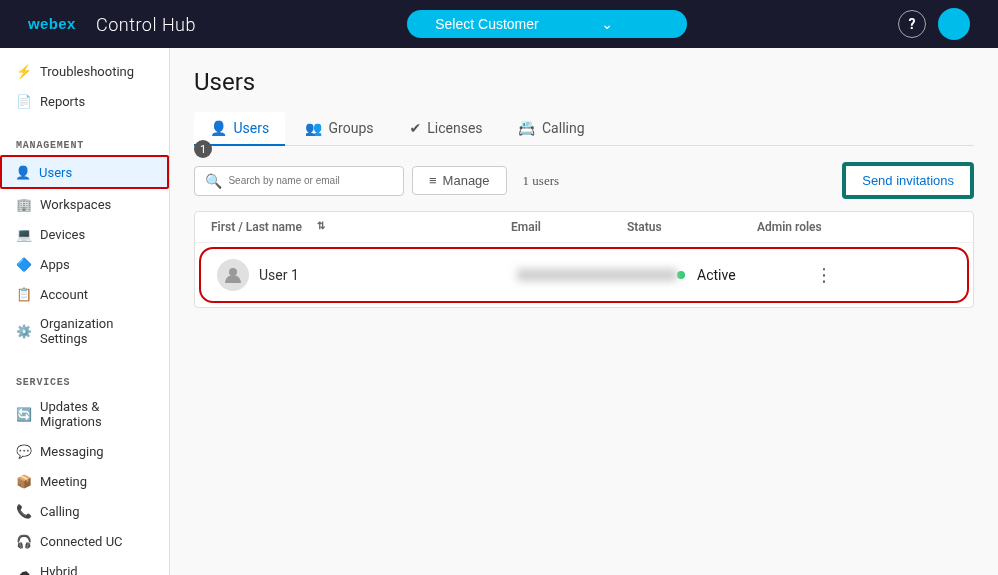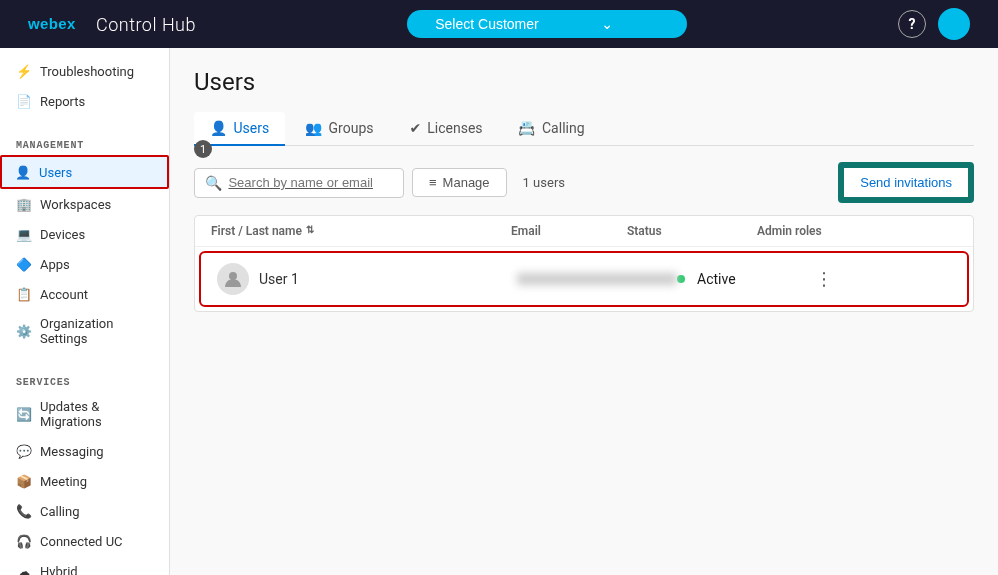--- a/index.html
+++ b/index.html
@@ -32,40 +32,40 @@
     .page-title { font-size: 24px; font-weight: 400; color: #1a1a1a; margin-bottom: 16px; }
 
     
     .tabs { display: flex; gap: 4px; border-bottom: 1px solid #ddd; margin-bottom: 16px; }
     .tab { padding: 8px 16px; cursor: pointer; font-size: 14px; color: #555; border-bottom: 2px solid transparent; display: flex; align-items: center; gap: 6px; margin-bottom: -1px; }
     .tab.active { color: #0070d2; border-bottom-color: #0070d2; background: white; border-top-left-radius: 4px; border-top-right-radius: 4px; }
 
     
     .toolbar { display: flex; align-items: center; gap: 8px; margin-bottom: 12px; }
     .search-box { display: flex; align-items: center; gap: 6px; border: 1px solid #ccc; border-radius: 4px; padding: 6px 10px; background: white; width: 210px; }
-    .search-box input { border: none; outline: none; font-size: 13px; color: #555; width: 100%; background: transparent; text-decoration: underline; }
+    .search-box input { border: none; outline: none; font-size: 10px; color: #555; width: 100%; background: transparent; }
     .filter-btn { display: flex; align-items: center; gap: 6px; border: 1px solid #ccc; border-radius: 4px; padding: 6px 16px; background: white; cursor: pointer; font-size: 13px; color: #555; }
-    .user-count { margin-left: 8px; font-size: 13px; color: #555; }
+    .user-count { margin-left: 8px; font-size: 13px; color: #555; font-family: Liberation Serif, serif; }
     .spacer { flex: 1; }
-    .invite-btn { border: 6px solid #0f766e; color: #0070d2; background: white; border-radius: 4px; padding: 7px 16px; cursor: pointer; font-size: 13px; }
+    .invite-btn { border: 4px solid #0f766e; color: #0070d2; background: white; border-radius: 4px; padding: 7px 16px; cursor: pointer; font-size: 13px; }
     .manage-btn { background: #00aeef; color: white; border: none; border-radius: 4px; padding: 7px 16px; cursor: pointer; font-size: 13px; font-weight: 500; }
 
     
     .table-container { background: white; border: 1px solid #e0e0e0; border-radius: 4px; overflow: hidden; }
     .table-header { display: grid; grid-template-columns: 300px 1fr 130px 160px 40px; padding: 8px 16px; font-size: 12px; color: #666; font-weight: 600; border-bottom: 1px solid #eee; }
-    .table-row { display: grid; grid-template-columns: 300px 1fr 130px 160px 40px; padding: 10px 16px; align-items: center; border: 2px solid #cc0000; border-radius: 6px; margin: 4px; }
+    .table-row { display: grid; grid-template-columns: 300px 1fr 130px 160px 40px; padding: 10px 16px; align-items: center; border: 2px solid #cc0000; border-radius: 14px; margin: 4px; }
     .user-cell { display: flex; align-items: center; gap: 10px; }
     .user-avatar { width: 32px; height: 32px; border-radius: 50%; background: #e0e0e0; display: flex; align-items: center; justify-content: center; color: #666; font-size: 16px; flex-shrink: 0; }
     .user-name { font-size: 14px; color: #333; }
     .email-blur { width: 160px; height: 12px; background: #ccc; border-radius: 2px; filter: blur(4px); }
     .status-cell { display: flex; align-items: center; gap: 12px; }
     .status-dot { width: 8px; height: 8px; border-radius: 50%; background: #2ecc71; flex-shrink: 0; }
     .more-btn { background: none; border: none; cursor: pointer; color: #555; font-size: 18px; padding: 4px 8px; }
 
-    .col-header { display: flex; align-items: flex-start; gap: 4px; }
+    .col-header { display: flex; align-items: flex-start; gap: 15px; }
     .sort-icon { font-size: 10px; }
   </style>
 </head>
 <body>
 
 <div class="top-nav">
   <div class="logo">
     <svg class="logo-icon" viewBox="0 0 80 28" fill="none" xmlns="http://www.w3.org/2000/svg">
       <text x="0" y="20" font-size="20" fill="#00bceb" font-family="sans-serif" font-weight="bold">webex</text>
     </svg>

